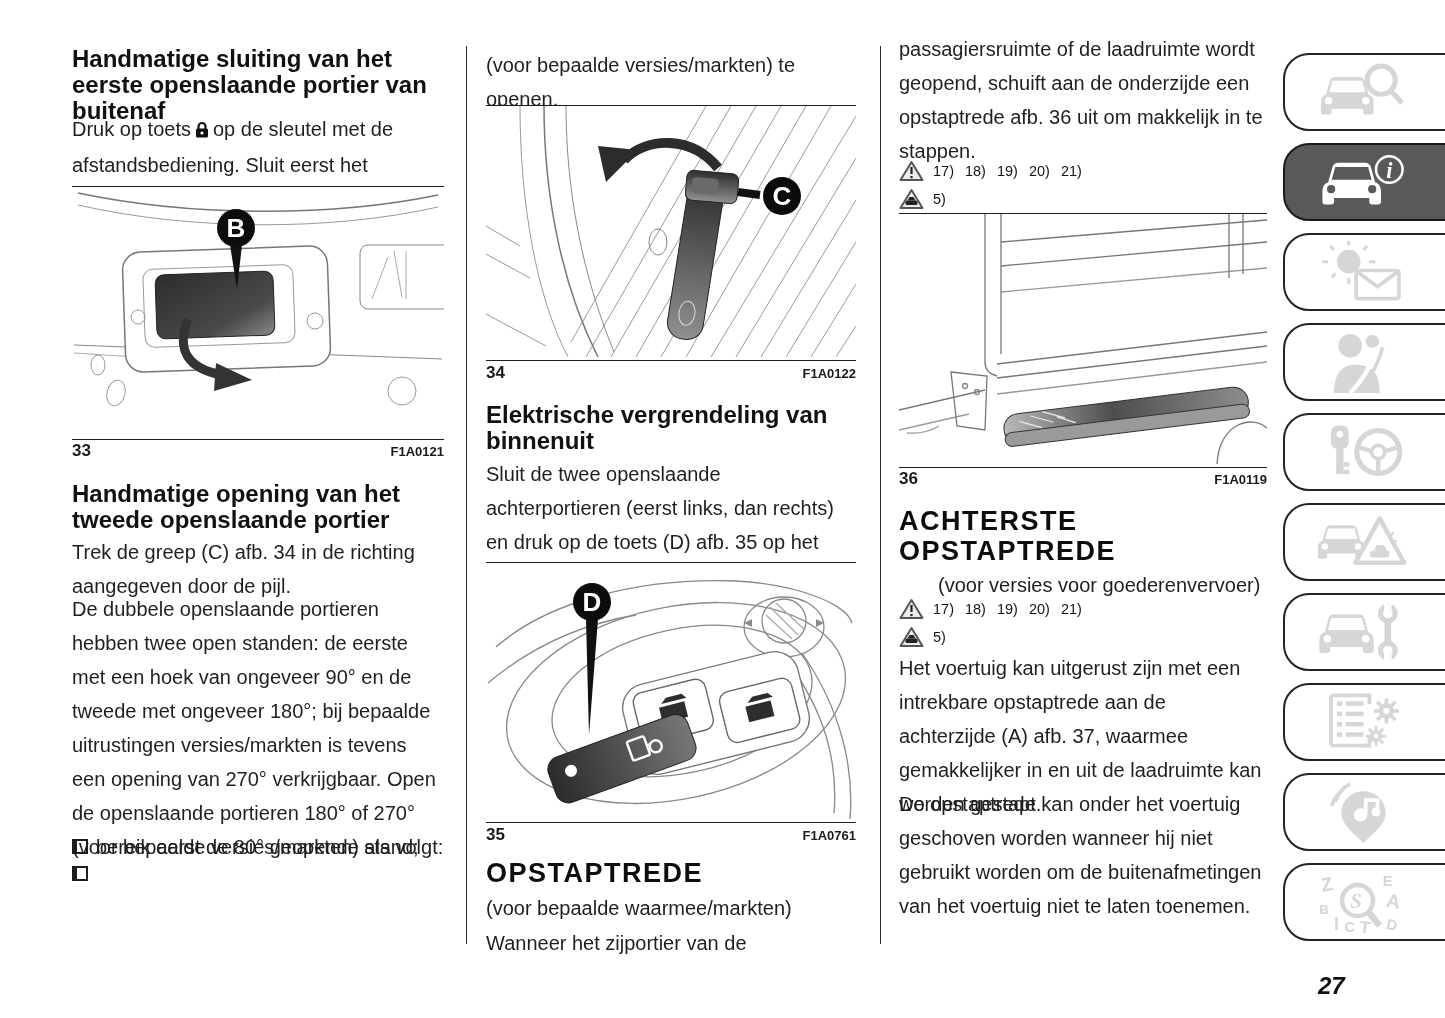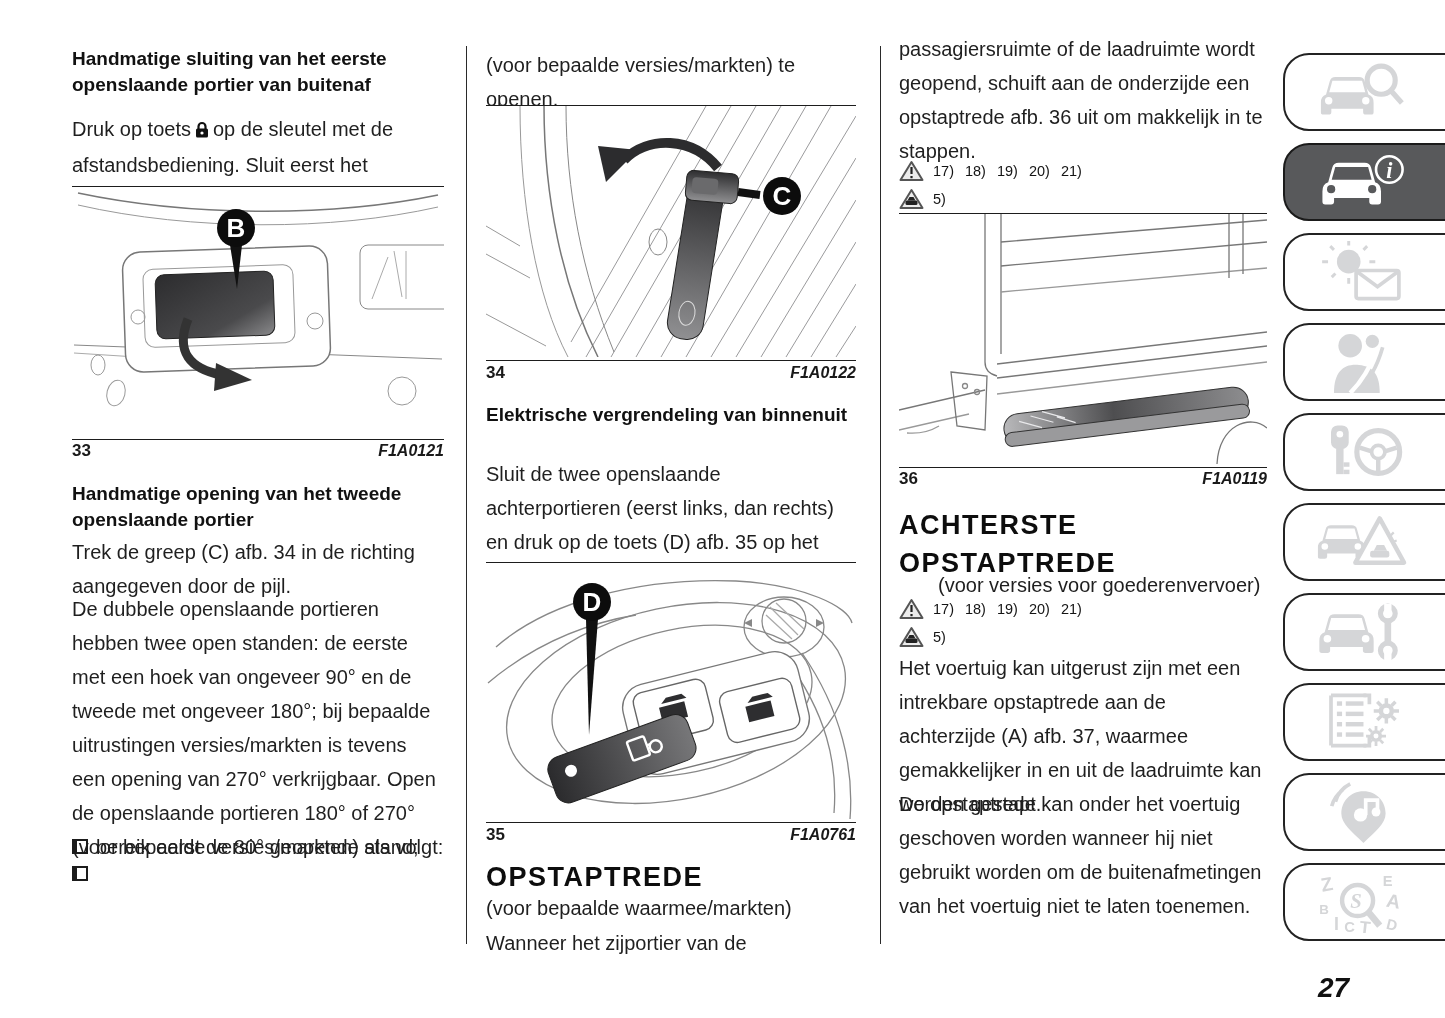--- a/index.html
+++ b/index.html
@@ -4,29 +4,29 @@
 <style>
   html,body{margin:0;padding:0;}
   body{
     width:1445px;height:1018px;position:relative;overflow:hidden;
     background:#ffffff;color:#1a1a1a;
     font-family:"Liberation Sans",sans-serif;
   }
   
   .col-block{position:absolute;}
   p.body{margin:0;font-size:20px;line-height:34px;color:#1f1f1f;}
-  h3.sub{margin:0;font-size:19px;line-height:26px;font-weight:bold;color:#111;}
-  h2.section{margin:0;font-size:27px;line-height:38px;font-weight:bold;letter-spacing:1.5px;color:#0d0d0d;}
+  h3.sub{margin:0;font-size:24px;line-height:26px;font-weight:bold;color:#111;}
+  h2.section{margin:0;font-size:27px;line-height:30px;font-weight:bold;letter-spacing:1.5px;color:#0d0d0d;}
   .divider{position:absolute;width:1px;background:#2a2a2a;}
   
   .figure{position:absolute;border-top:1.5px solid #1d1d1d;border-bottom:1.5px solid #1d1d1d;background:#fff;overflow:hidden;}
   .figure svg{display:block;}
   .figcap{position:absolute;display:flex;justify-content:space-between;align-items:center;}
   .figcap .num{font-size:17px;font-weight:bold;}
-  .figcap .code{font-size:16px;font-weight:bold;font-style:italic;}
+  .figcap .code{font-size:13px;font-weight:bold;}
   .fig-badge{
     position:absolute;width:38px;height:38px;border-radius:50%;
     background:#0c0c0c;color:#fff;font-weight:bold;font-size:26px;
     display:flex;align-items:center;justify-content:center;
   }
   
   .warnrow{display:flex;align-items:center;gap:9px;margin:0;}
   .warnrow .nums{font-size:14.5px;font-weight:normal;word-spacing:7px;color:#141414;}
   
   .sq{
@@ -36,21 +36,21 @@
   
   .side-btn{
     position:absolute;left:1283px;width:200px;height:78px;
     border:2px solid #232323;border-radius:26px;background:#ffffff;
     color:#d5d6d8;display:flex;align-items:center;box-sizing:border-box;
     padding-left:18px;
   }
   .side-btn svg{--bg:#ffffff;}
   .side-btn.active{background:#58595b;border-color:#1b1b1b;color:#ffffff;}
   .side-btn.active svg{--bg:#58595b;}
-  .pagenum{position:absolute;font-size:28px;font-weight:bold;font-style:italic;color:#111;}
+  .pagenum{position:absolute;font-size:24px;font-weight:bold;font-style:italic;color:#111;}
   .lock-ic{display:inline-block;vertical-align:-2px;margin:0 4px;}
 </style>
 </head>
 <body>
 
 <svg width="0" height="0" style="position:absolute" aria-hidden="true">
   <defs>
     <symbol id="car-front" viewBox="0 0 100 78">
       <path d="M10,38 L17,13 Q19,5 28,5 L72,5 Q81,5 83,13 L90,38 Q100,41 100,54 L100,71 Q100,76 95,76 L85,76 Q80,76 80,71 L80,65 L20,65 L20,71 Q20,76 15,76 L5,76 Q0,76 0,71 L0,54 Q0,41 10,38 Z" fill="currentColor"></path>
       <path d="M22,12 L78,12 L84,34 L16,34 Z" fill="var(--bg,#fff)"></path>

